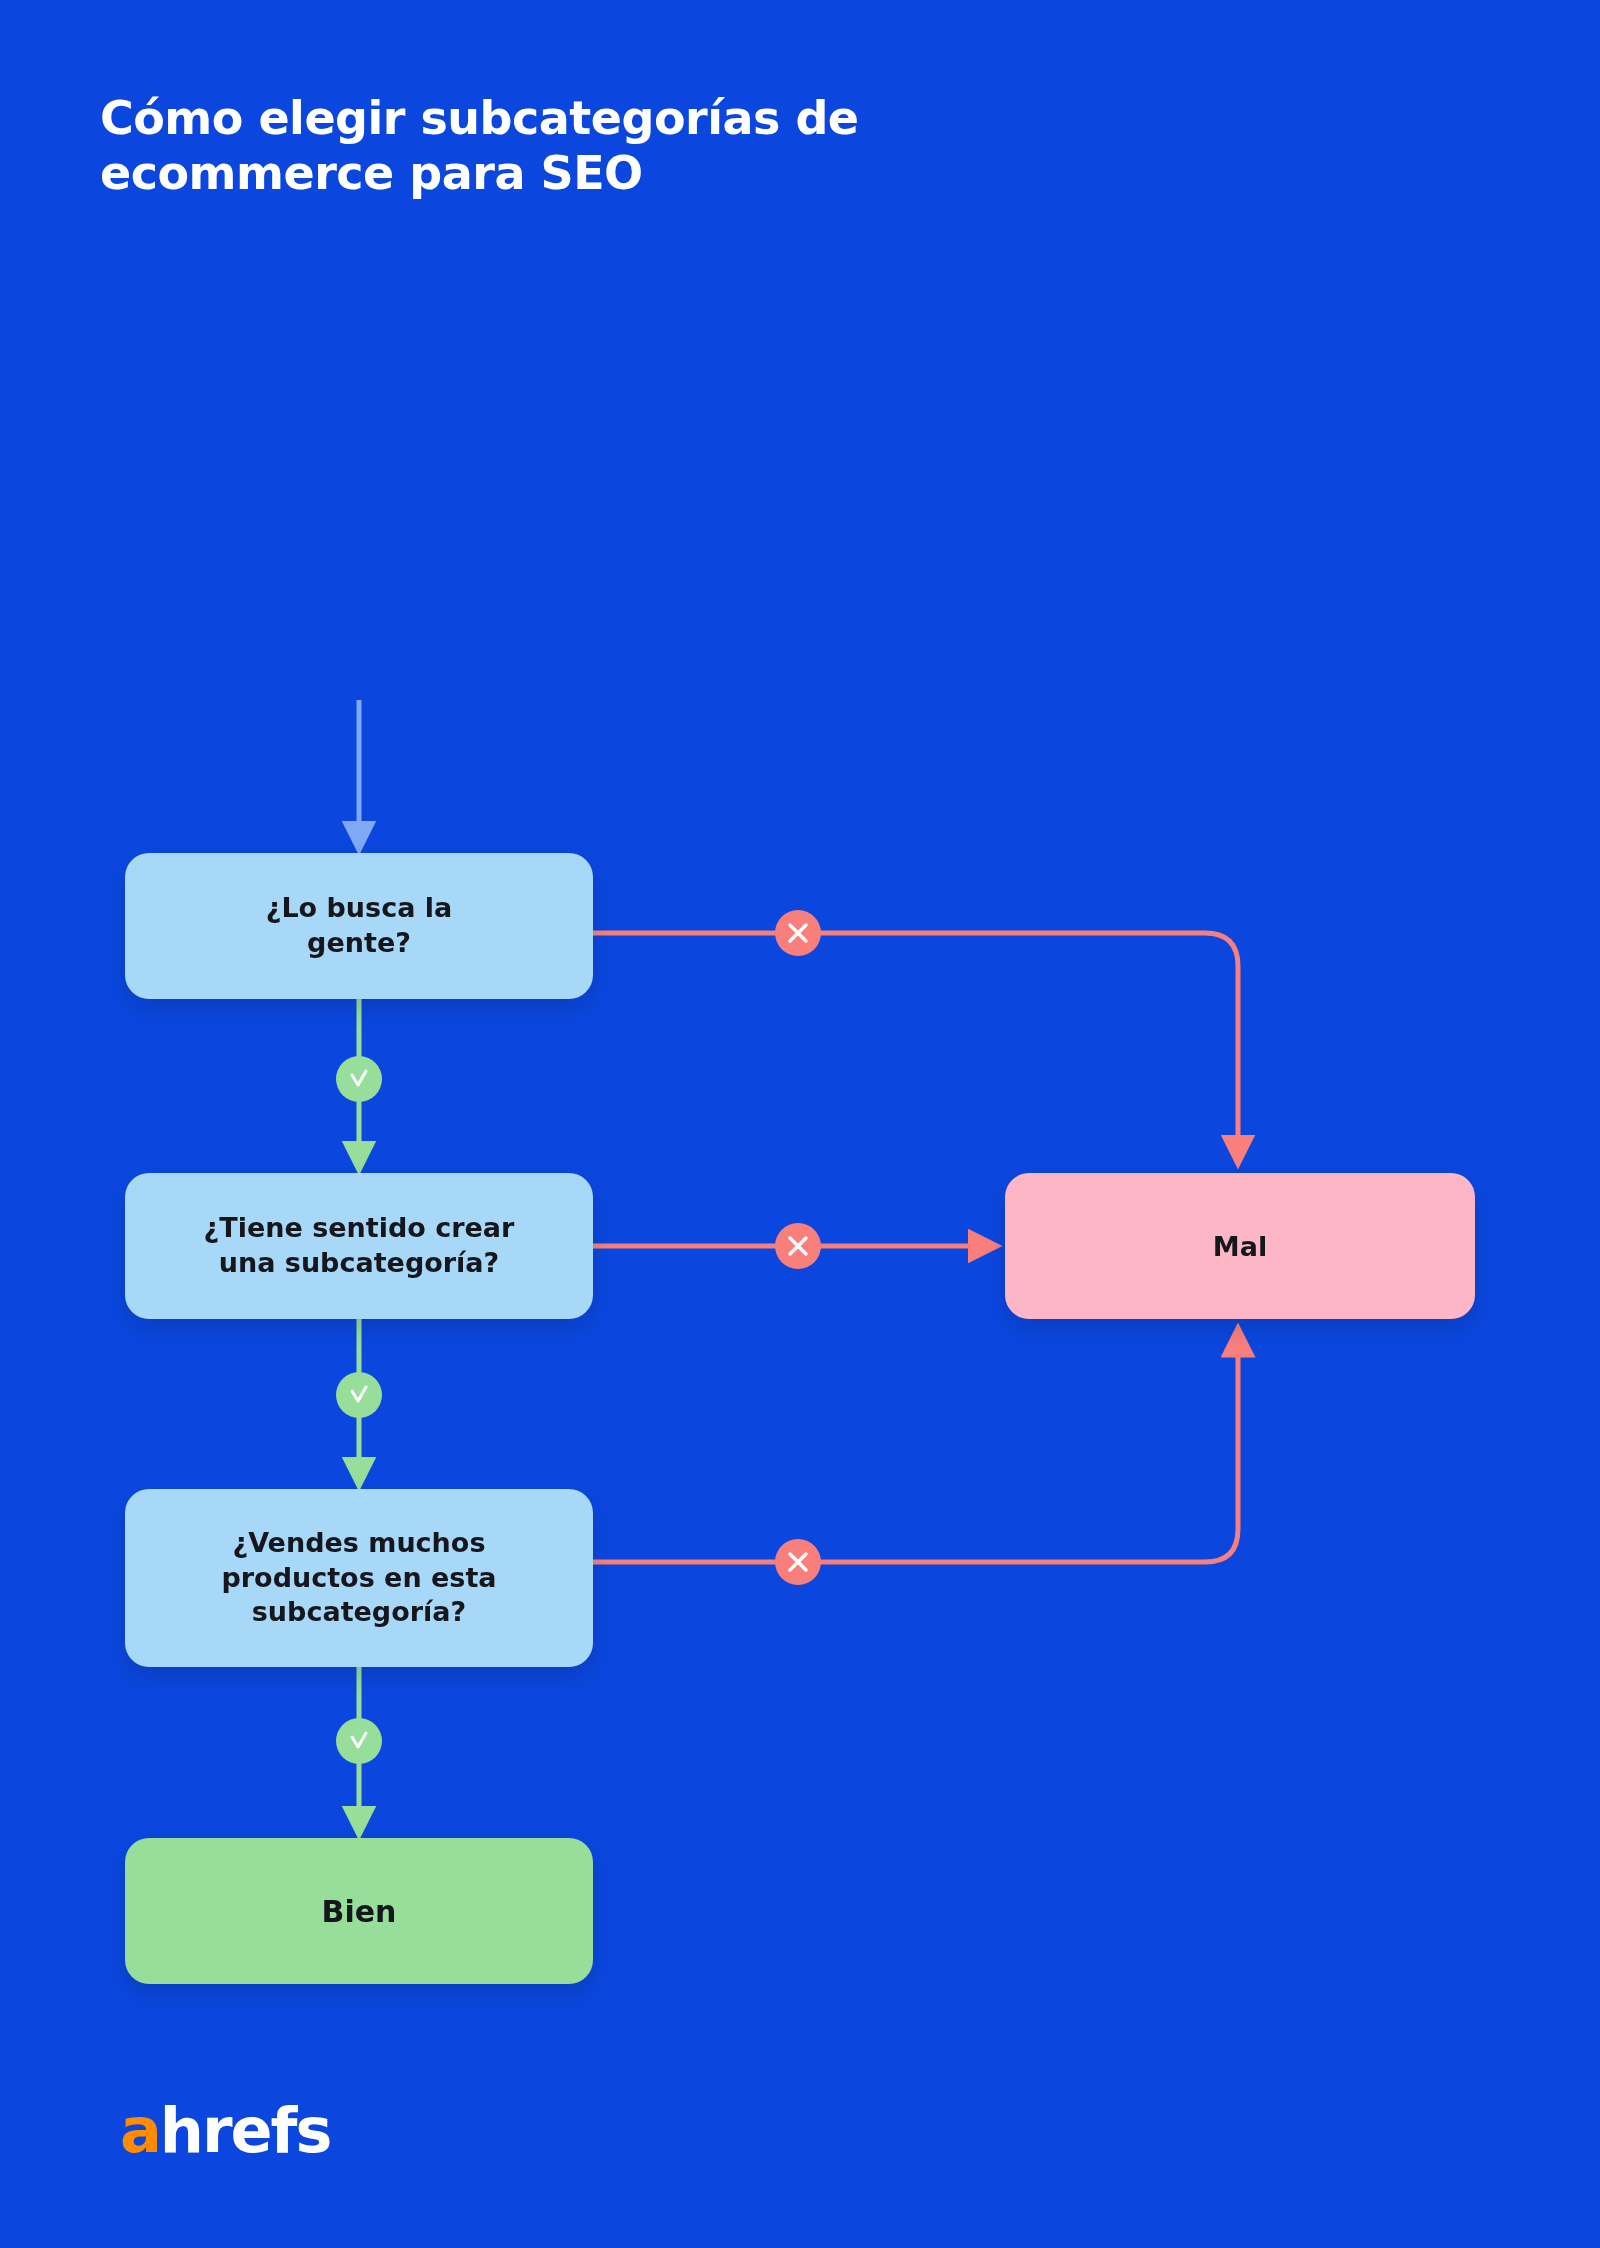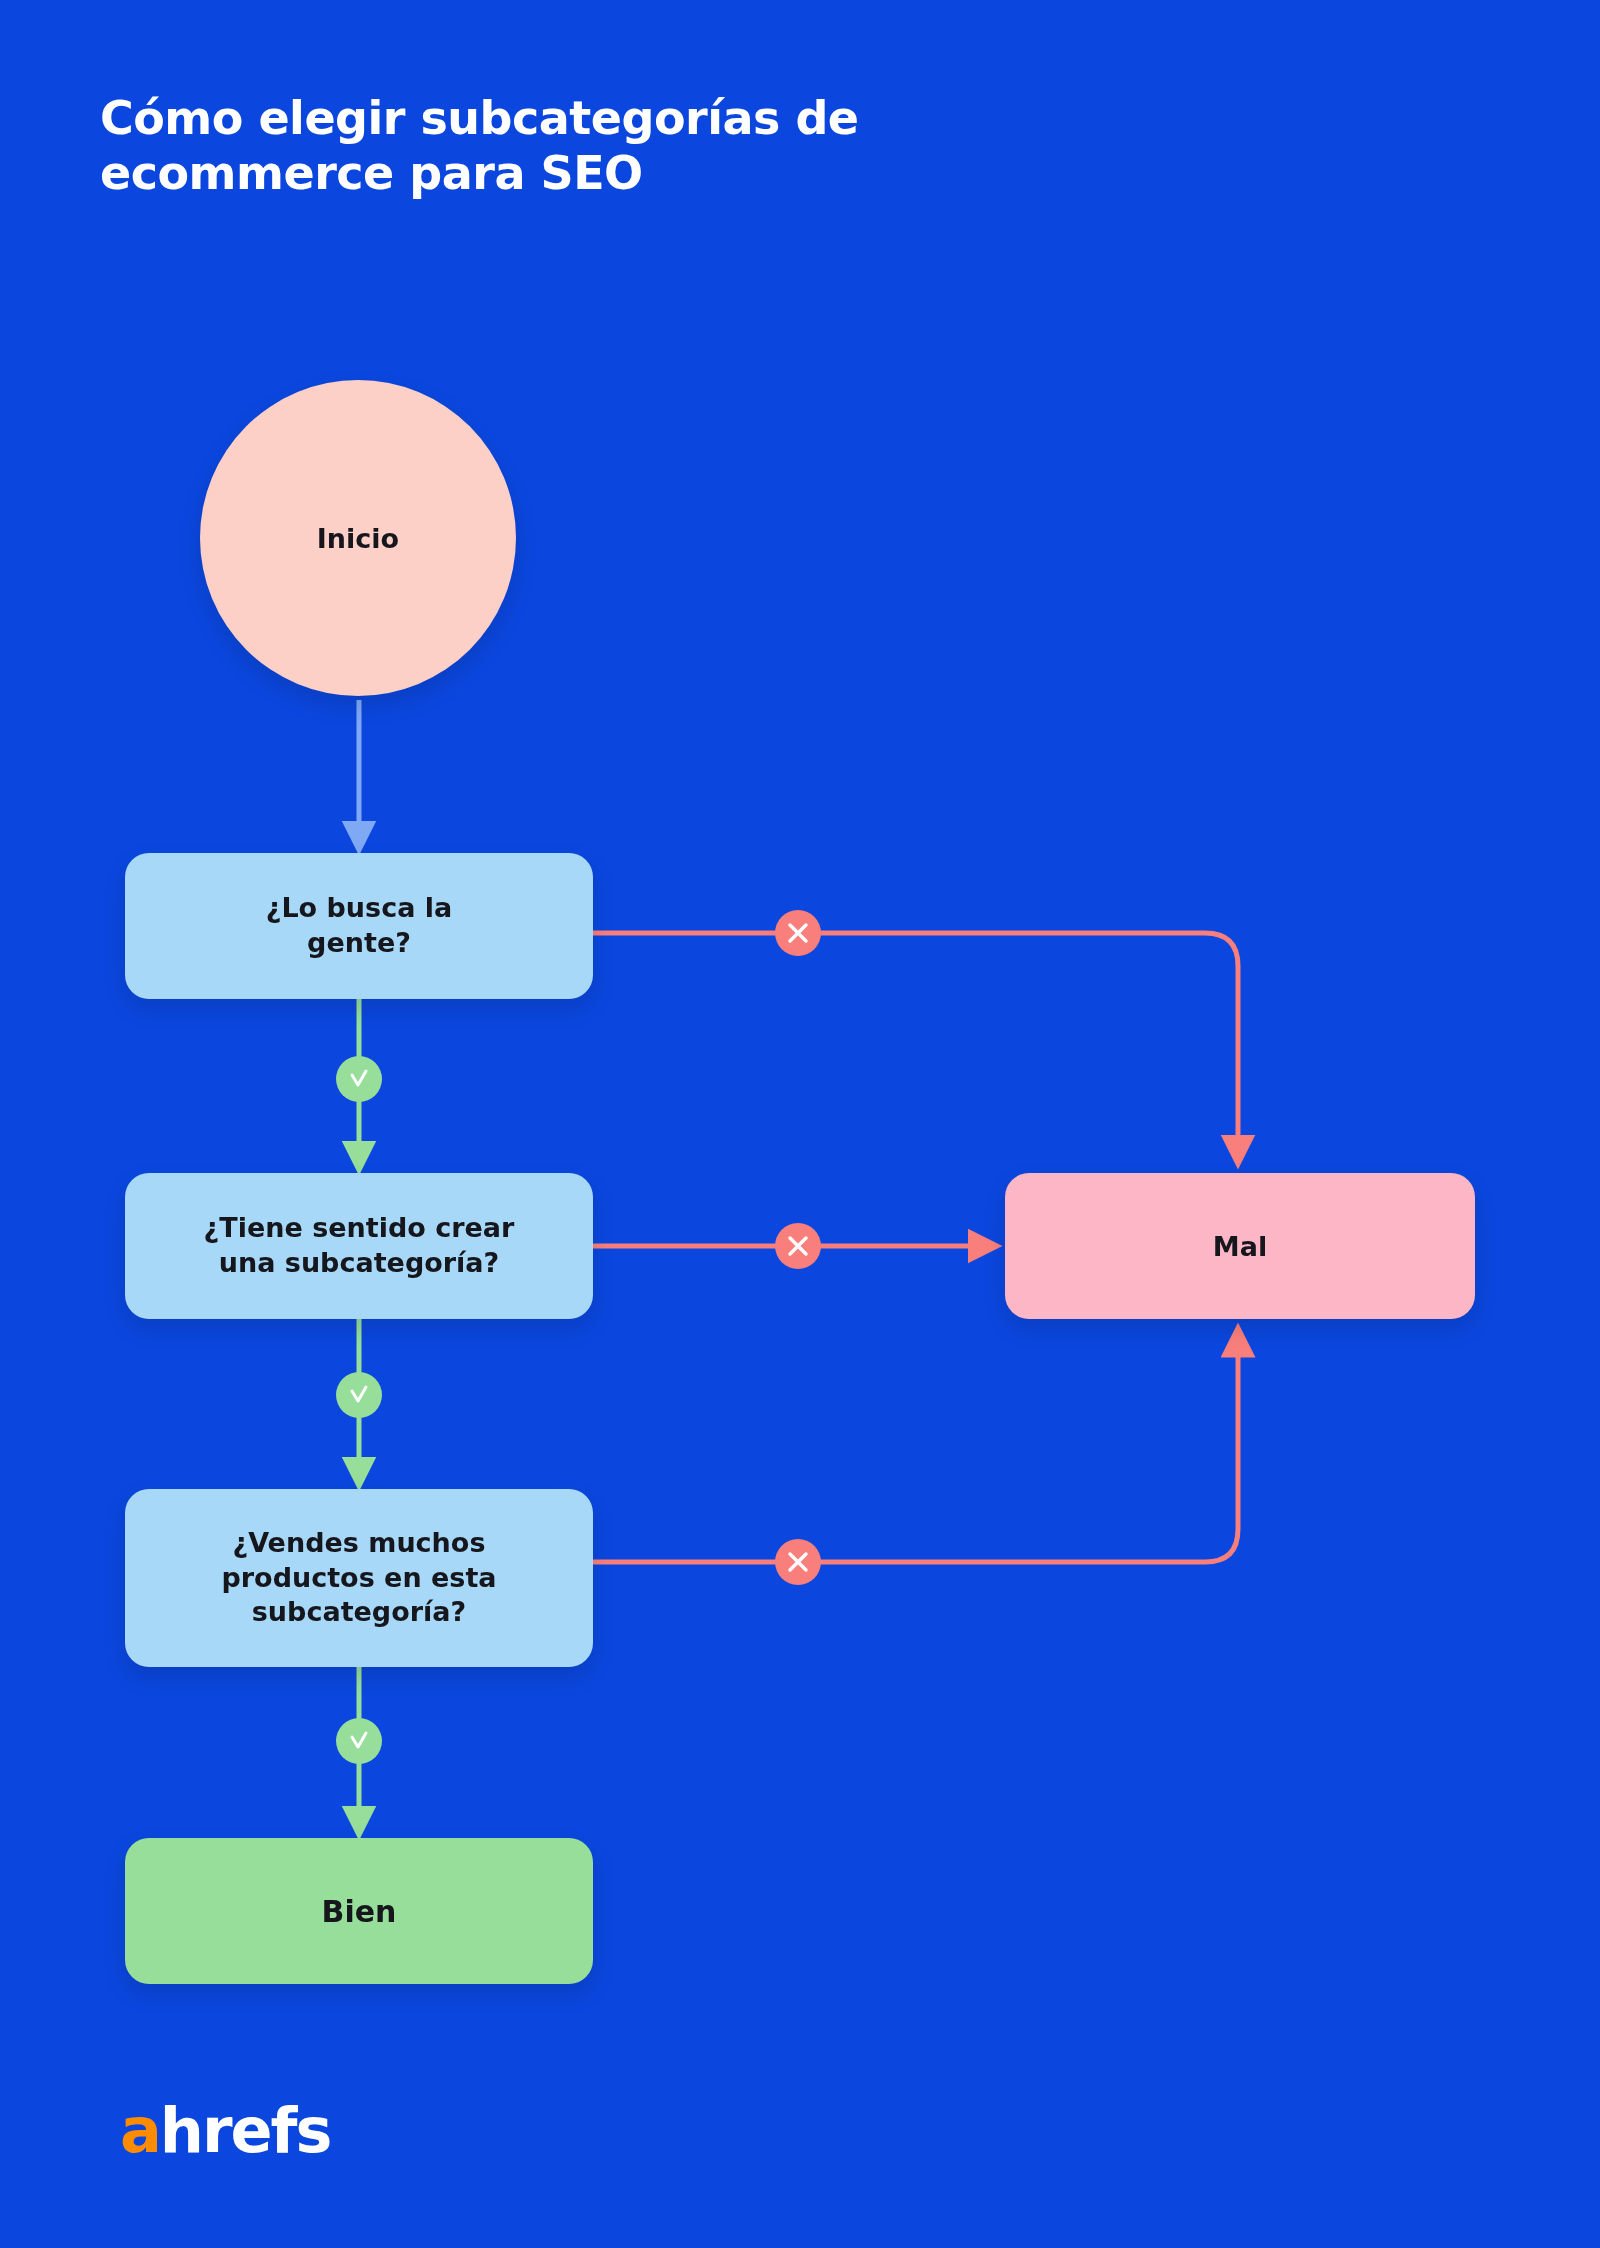--- a/index.html
+++ b/index.html
@@ -184,21 +184,20 @@
 
     <line x1="359" y1="1667" x2="359" y2="1823" stroke="#96DE9A" stroke-width="5" marker-end="url(#arrow-green)"></line>
 
     <path d="M 593 933 L 1205 933 Q 1238 933 1238 966 L 1238 1152" fill="none" stroke="#F97F7C" stroke-width="5" marker-end="url(#arrow-red)"></path>
 
     <path d="M 593 1246 L 985 1246" fill="none" stroke="#F97F7C" stroke-width="5" marker-end="url(#arrow-red)"></path>
 
     <path d="M 593 1562 L 1205 1562 Q 1238 1562 1238 1529 L 1238 1340" fill="none" stroke="#F97F7C" stroke-width="5" marker-end="url(#arrow-red)"></path>
   </svg>
 
-  <div class="node node-start">Inicio</div>
 
   <div class="node node-decision d1">¿Lo busca la
 gente?</div>
 
   <div class="node node-decision d2">¿Tiene sentido crear
 una subcategoría?</div>
 
   <div class="node node-bad">Mal</div>
 
   <div class="node node-decision d3">¿Vendes muchos

